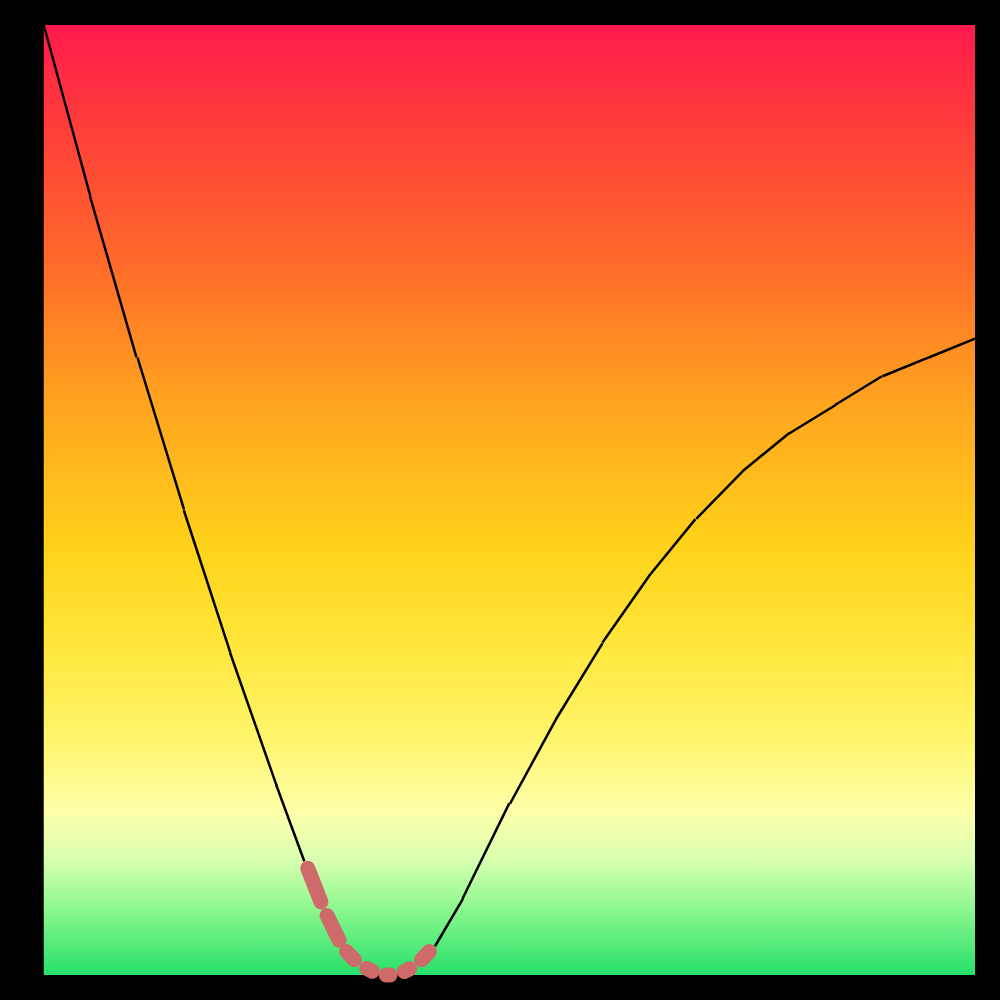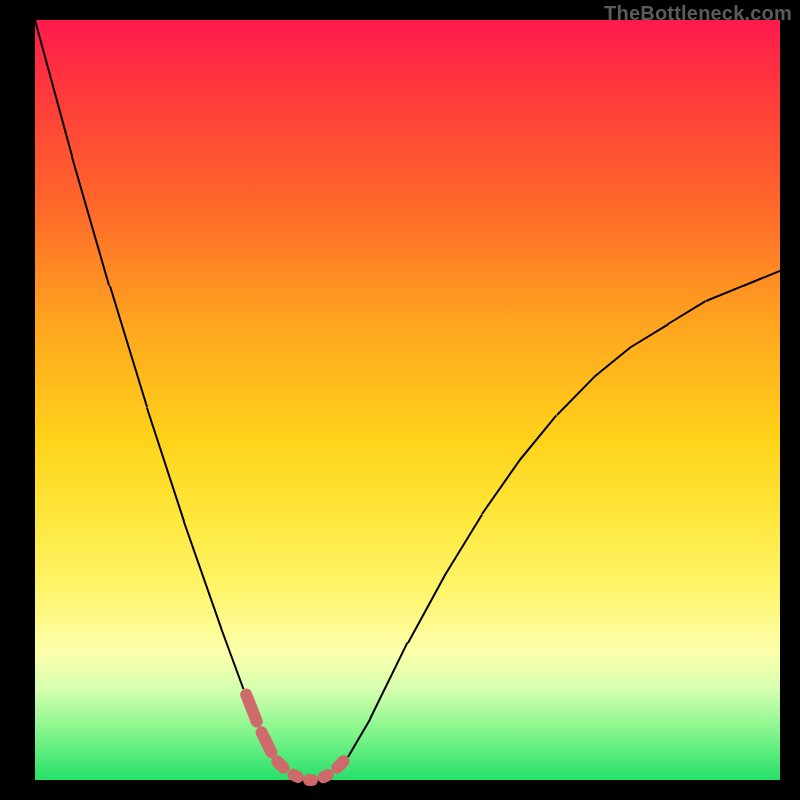--- a/index.html
+++ b/index.html
@@ -77,14 +77,13 @@
       <div class="seg" style="left: 409.75px; top: 553.8px; width: 71.3036px; transform: rotate(-58.5057deg);"></div>
       <div class="seg" style="left: 447px; top: 493px; width: 64.9446px; transform: rotate(-55.0008deg);"></div>
       <div class="seg" style="left: 484.25px; top: 439.8px; width: 58.8806px; transform: rotate(-50.7551deg);"></div>
       <div class="seg" style="left: 521.5px; top: 394.2px; width: 53.2124px; transform: rotate(-45.571deg);"></div>
       <div class="seg" style="left: 558.75px; top: 356.2px; width: 48.0804px; transform: rotate(-39.2181deg);"></div>
       <div class="seg" style="left: 596px; top: 325.8px; width: 43.6738px; transform: rotate(-31.47deg);"></div>
       <div class="seg" style="left: 633.25px; top: 303px; width: 43.6738px; transform: rotate(-31.47deg);"></div>
       <div class="seg" style="left: 670.5px; top: 280.2px; width: 40.2319px; transform: rotate(-22.1981deg);"></div>
       <div class="seg" style="left: 707.75px; top: 265px; width: 40.2319px; transform: rotate(-22.1981deg);"></div>
     </div>
-  <div class="watermark">TheBottleneck.com</div>
 </div>
 
 </body></html>

